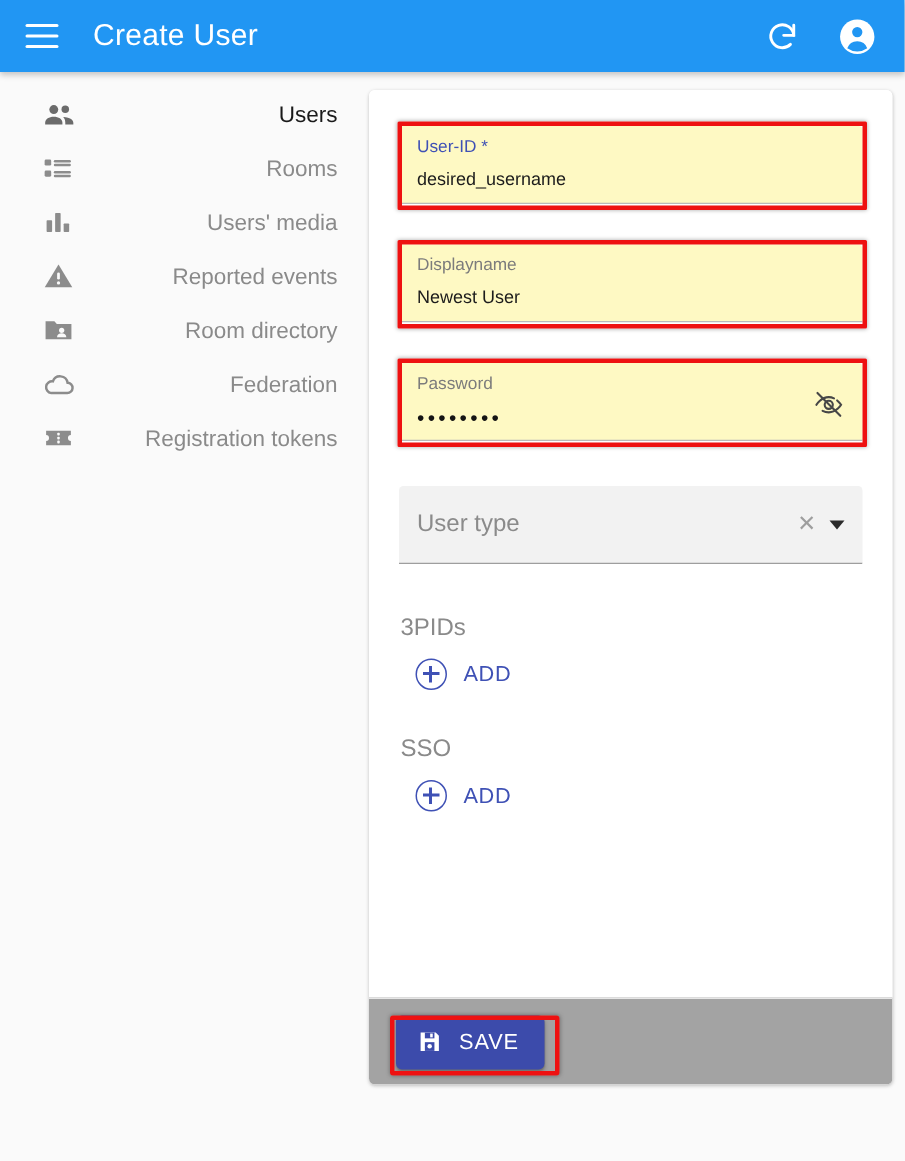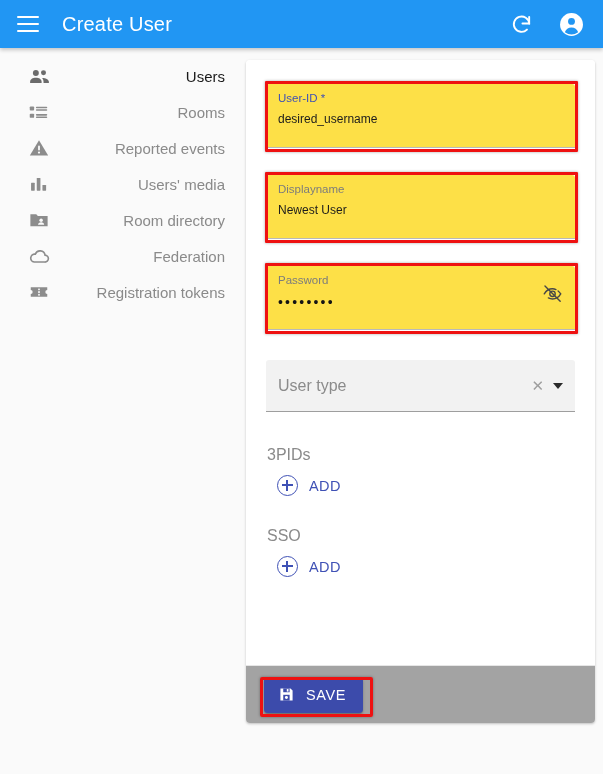--- a/index.html
+++ b/index.html
@@ -98,23 +98,23 @@
   
   .field-wrap { position: relative; margin-bottom: 27px; }
   .hl { 
     position: absolute; border: 3px solid #ee1111;
     border-radius: 1px;
     pointer-events: none;
     box-shadow: 0 0 3px rgba(0,0,0,.35);
   }
   .tf {
     position: relative;
-    background: #fde047;
+    background: #fef9c3;
     border-radius: 3px 3px 0 0;
-    height: 64px;
+    height: 52px;
     padding: 7px 12px 0 12px;
     border-bottom: 1px solid #b9b9b9;
   }
   .tf-label {
     font-size: 11.5px; line-height: 14px;
     color: #7c7c7c; display: block;
   }
   .tf-label.focused { color: #3f51b5; }
   .tf-value {
     font-size: 12px; line-height: 24px;
@@ -292,38 +292,38 @@
           <rect x="2" y="13.4" width="5" height="4.6" rx="1"></rect>
             <rect x="9" y="13.8" width="13" height="1.8" rx=".9"></rect>
             <rect x="9" y="16.6" width="13" height="1.8" rx=".9"></rect>
         </svg>
       </span>
       <span class="side-label">Rooms</span>
     </div>
 
     <div class="side-item">
       <span class="side-ico">
+        <svg width="21" height="21" viewBox="0 0 24 24" fill="#8c8c8c">
+          <rect x="3.5" y="10" width="4.2" height="9" rx=".6"></rect>
+          <rect x="10" y="4.5" width="4.2" height="14.5" rx=".6"></rect>
+          <rect x="16.5" y="12.5" width="4.2" height="6.5" rx=".6"></rect>
+        </svg>
+      </span>
+      <span class="side-label">Users' media</span>
+    </div>
+
+    <div class="side-item">
+      <span class="side-ico">
         <svg width="22" height="22" viewBox="0 0 24 24" fill="#8c8c8c">
           <path d="M12 3.6 22 20.2H2z"></path>
           <rect x="11" y="9.4" width="2" height="5.2" fill="#fafafa" rx="1"></rect>
           <circle cx="12" cy="17" r="1.2" fill="#fafafa"></circle>
         </svg>
       </span>
       <span class="side-label">Reported events</span>
-    </div>
-
-    <div class="side-item">
-      <span class="side-ico">
-        <svg width="21" height="21" viewBox="0 0 24 24" fill="#8c8c8c">
-          <rect x="3.5" y="10" width="4.2" height="9" rx=".6"></rect>
-          <rect x="10" y="4.5" width="4.2" height="14.5" rx=".6"></rect>
-          <rect x="16.5" y="12.5" width="4.2" height="6.5" rx=".6"></rect>
-        </svg>
-      </span>
-      <span class="side-label">Users' media</span>
     </div>
 
     <div class="side-item">
       <span class="side-ico">
         <svg width="22" height="22" viewBox="0 0 24 24" fill="#8c8c8c">
           <path d="M2.6 5.6h6.4l1.8 2.1h10.6v11.1H2.6z" rx="1"></path>
           <circle cx="14.3" cy="12.2" r="1.9" fill="#fafafa"></circle>
           <path d="M10.9 17.2c0-1.9 1.6-2.8 3.4-2.8s3.4.9 3.4 2.8z" fill="#fafafa"></path>
         </svg>
       </span>

